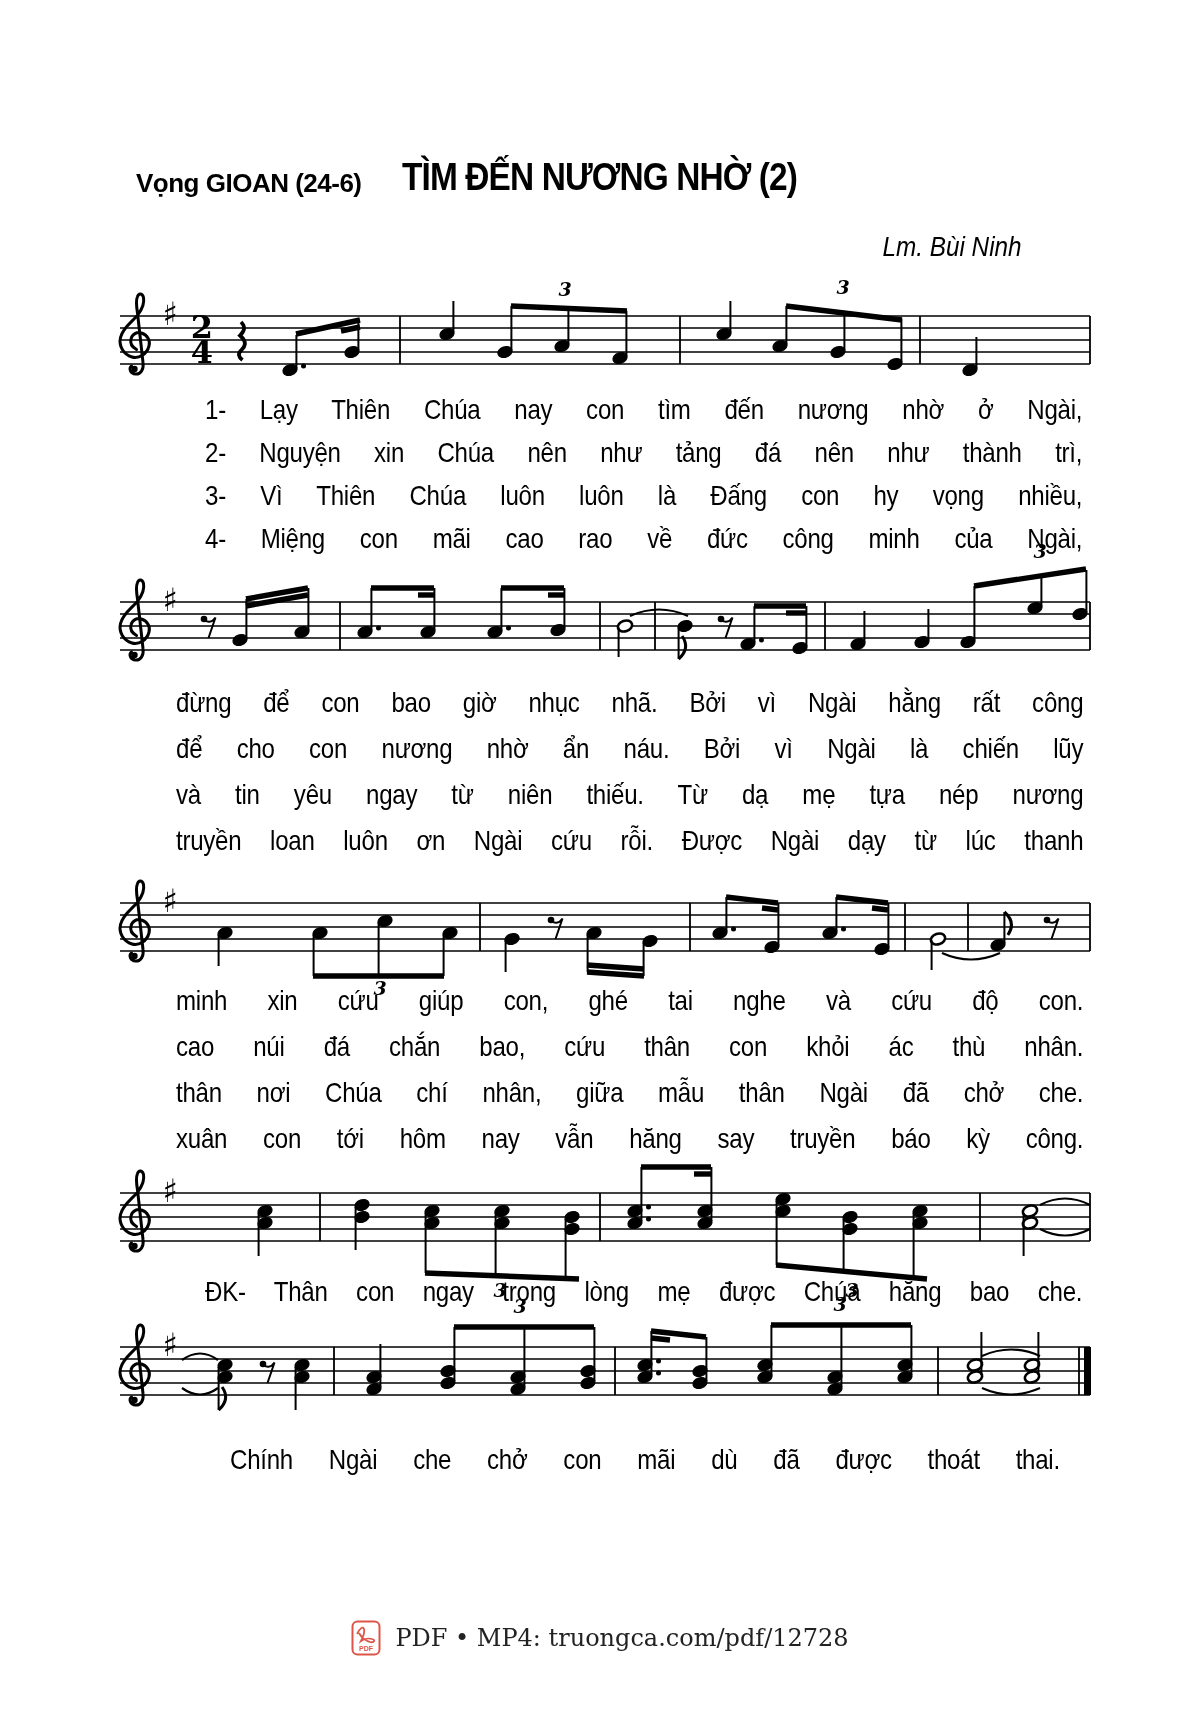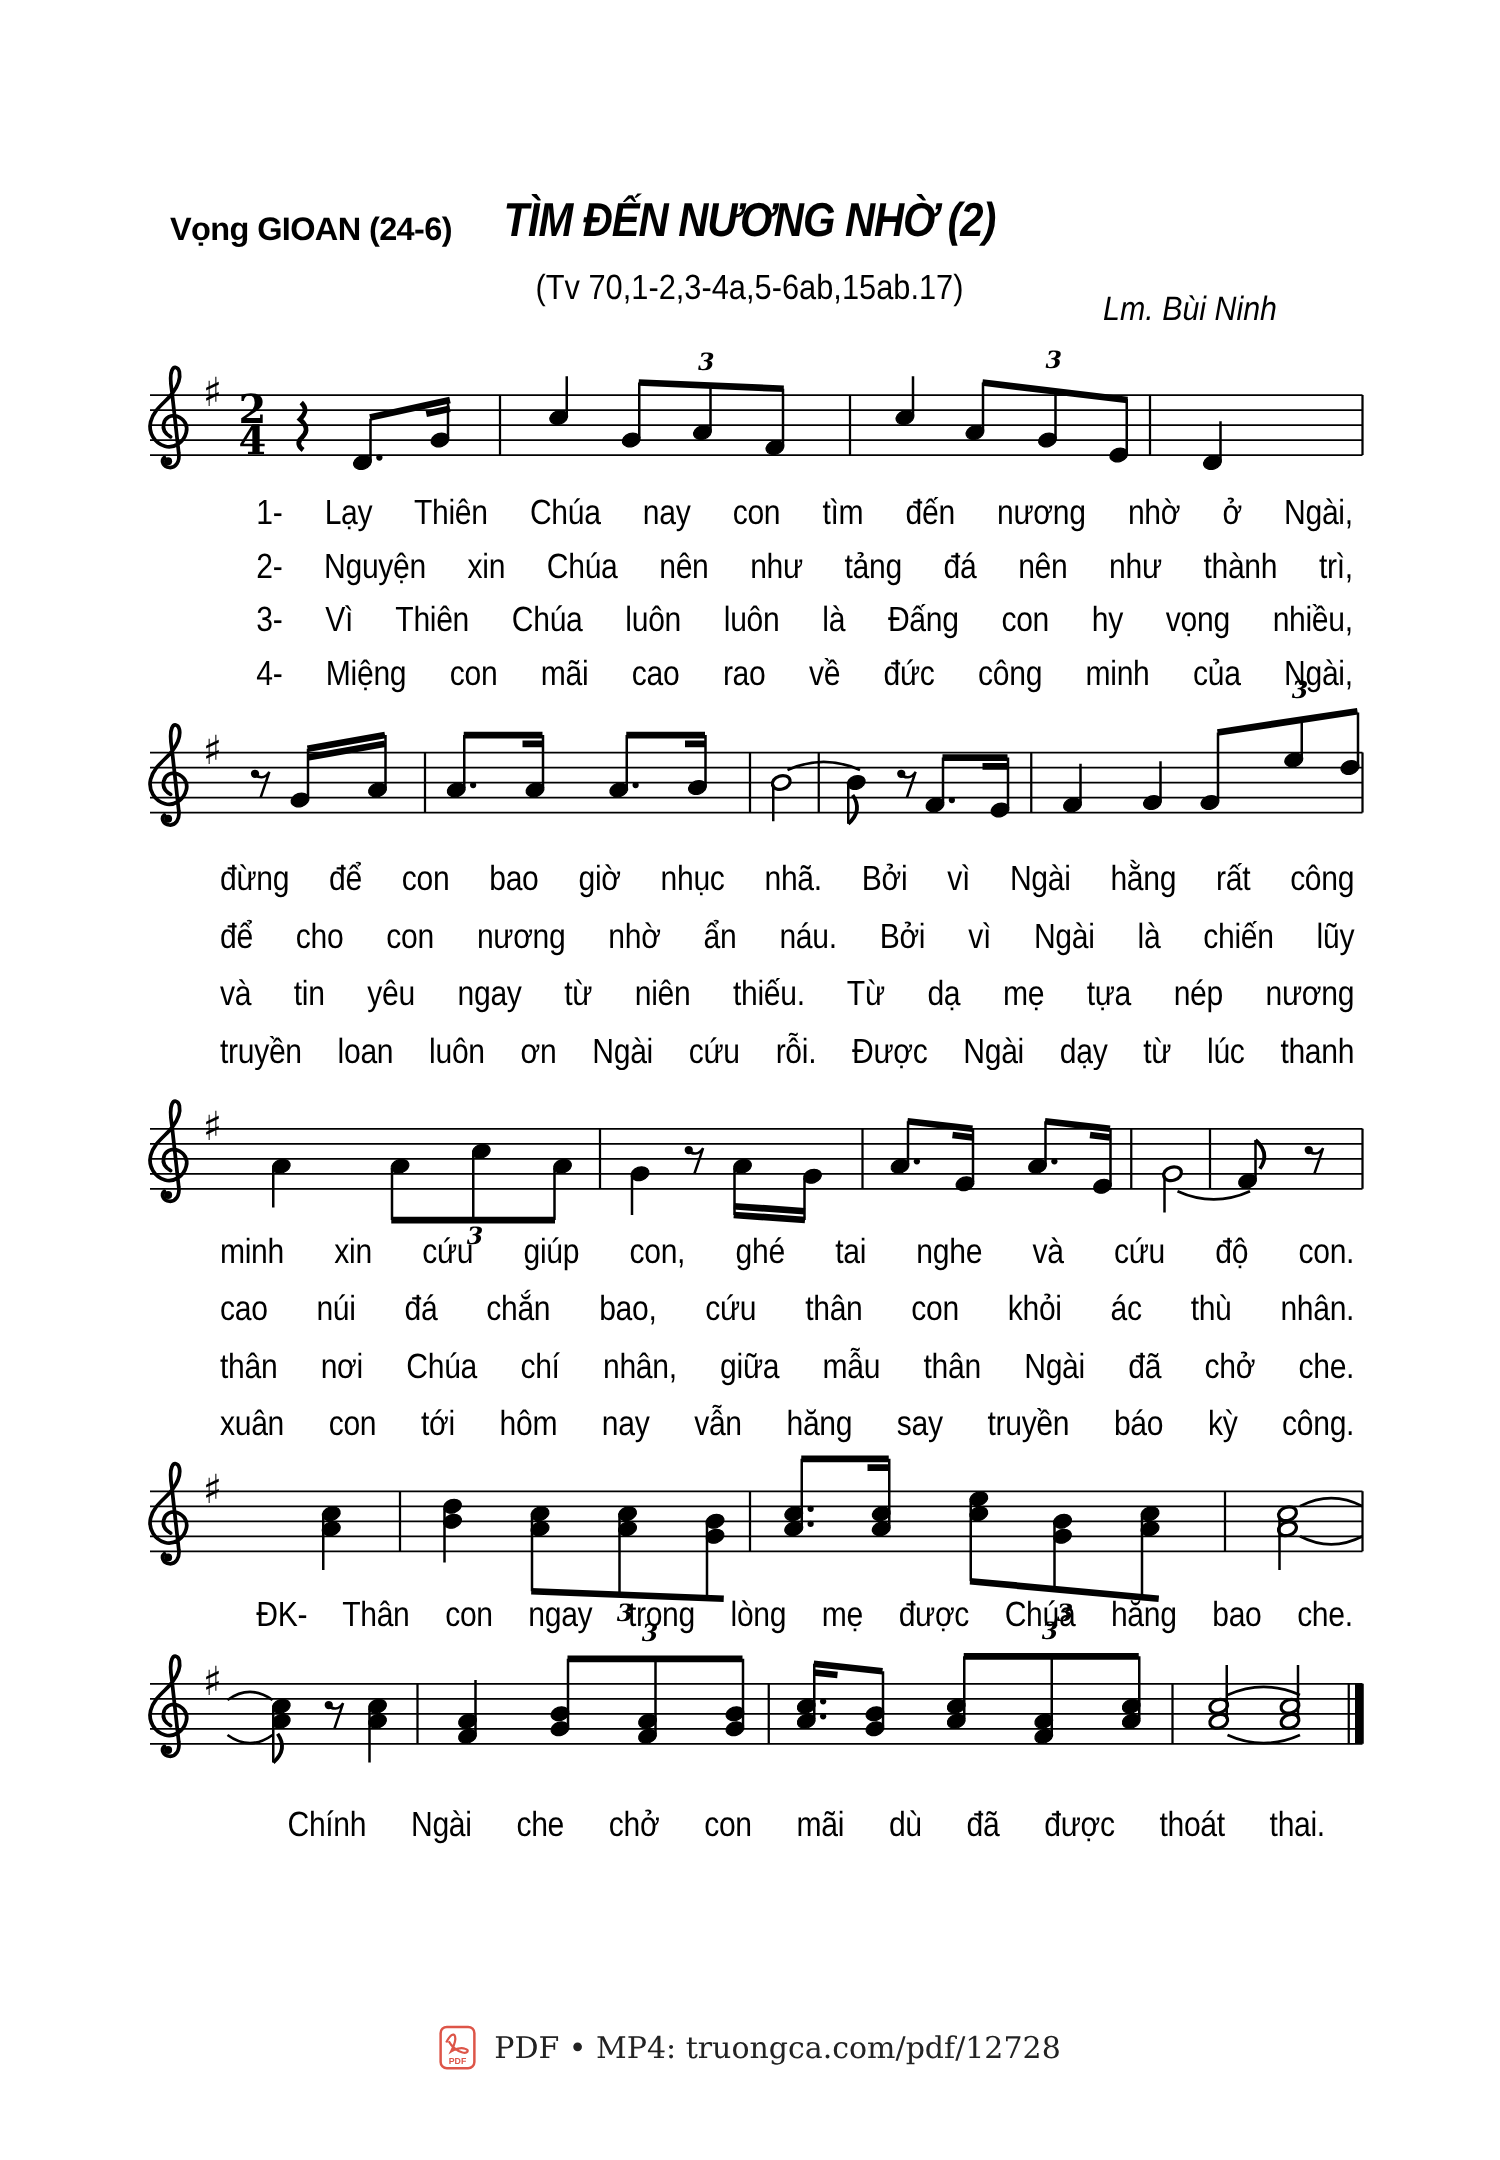--- a/index.html
+++ b/index.html
@@ -1,19 +1,19 @@
 <!DOCTYPE html>
 <html><head>
 <meta charset="utf-8">
 <style>
   html,body{margin:0;padding:0;background:#fff;}
   .page{position:relative;width:1200px;height:1728px;background:#fff;overflow:hidden;
         font-family:"Liberation Sans","DejaVu Sans",sans-serif;color:#000;}
   .hdr-left{position:absolute;left:120px;top:168px;font-size:26px;font-weight:bold;letter-spacing:-0.5px;margin-left:16px;}
-  .title-row{position:absolute;left:0;top:156px;width:1200px;text-align:center;font-style:italic;}
+  .title-row{position:absolute;left:0;top:156px;width:1200px;text-align:center;}
   .title{display:inline-block;font-size:38px;font-weight:bold;letter-spacing:-1px;transform:scaleX(0.88);transform-origin:50% 0;}
   .subtitle-row{position:absolute;left:0;top:214px;width:1200px;text-align:center;}
   .subtitle{display:inline-block;font-size:28px;font-weight:500;transform:scaleX(0.88);transform-origin:50% 0;}
   .author-row{position:absolute;right:178px;top:232px;}
   .author{display:inline-block;font-size:27px;font-style:italic;font-weight:500;transform:scaleX(0.9);transform-origin:100% 0;}
   .lyrics{position:absolute;font-size:28px;letter-spacing:-0.3px;transform-origin:0 0;transform:scaleX(0.86);}
   .lyric-line{text-align:justify;text-align-last:justify;white-space:nowrap0;}
   .verses{left:205px;top:388px;width:1020px;line-height:43px;}
   .block2{left:176px;top:680px;width:1055px;line-height:46px;}
   .block3{left:176px;top:978px;width:1055px;line-height:46px;}
@@ -25,23 +25,20 @@
   .footer-text{font-family:"DejaVu Serif","Liberation Serif",serif;font-size:24px;color:#222;}
 </style>
 </head>
 <body>
 
 <div class="page">
 
   <div class="hdr-left">Vọng GIOAN (24-6)</div>
   <div class="title-row">
     <span class="title">TÌM ĐẾN NƯƠNG NHỜ (2)</span>
-  </div>
-  <div class="subtitle-row">
-    <span class="subtitle">(Tv 70,1-2,3-4a,5-6ab,15ab.17)</span>
   </div>
   <div class="author-row">
     <span class="author">Lm. Bùi Ninh</span>
   </div>
 
   <svg id="staff1" class="staff" viewBox="115 -80 985 200">
       <line x1="120" y1="0" x2="1090" y2="0" stroke="#000" stroke-width="1.4"></line>
       <line x1="120" y1="12" x2="1090" y2="12" stroke="#000" stroke-width="1.4"></line>
       <line x1="120" y1="24" x2="1090" y2="24" stroke="#000" stroke-width="1.4"></line>
       <line x1="120" y1="36" x2="1090" y2="36" stroke="#000" stroke-width="1.4"></line>

